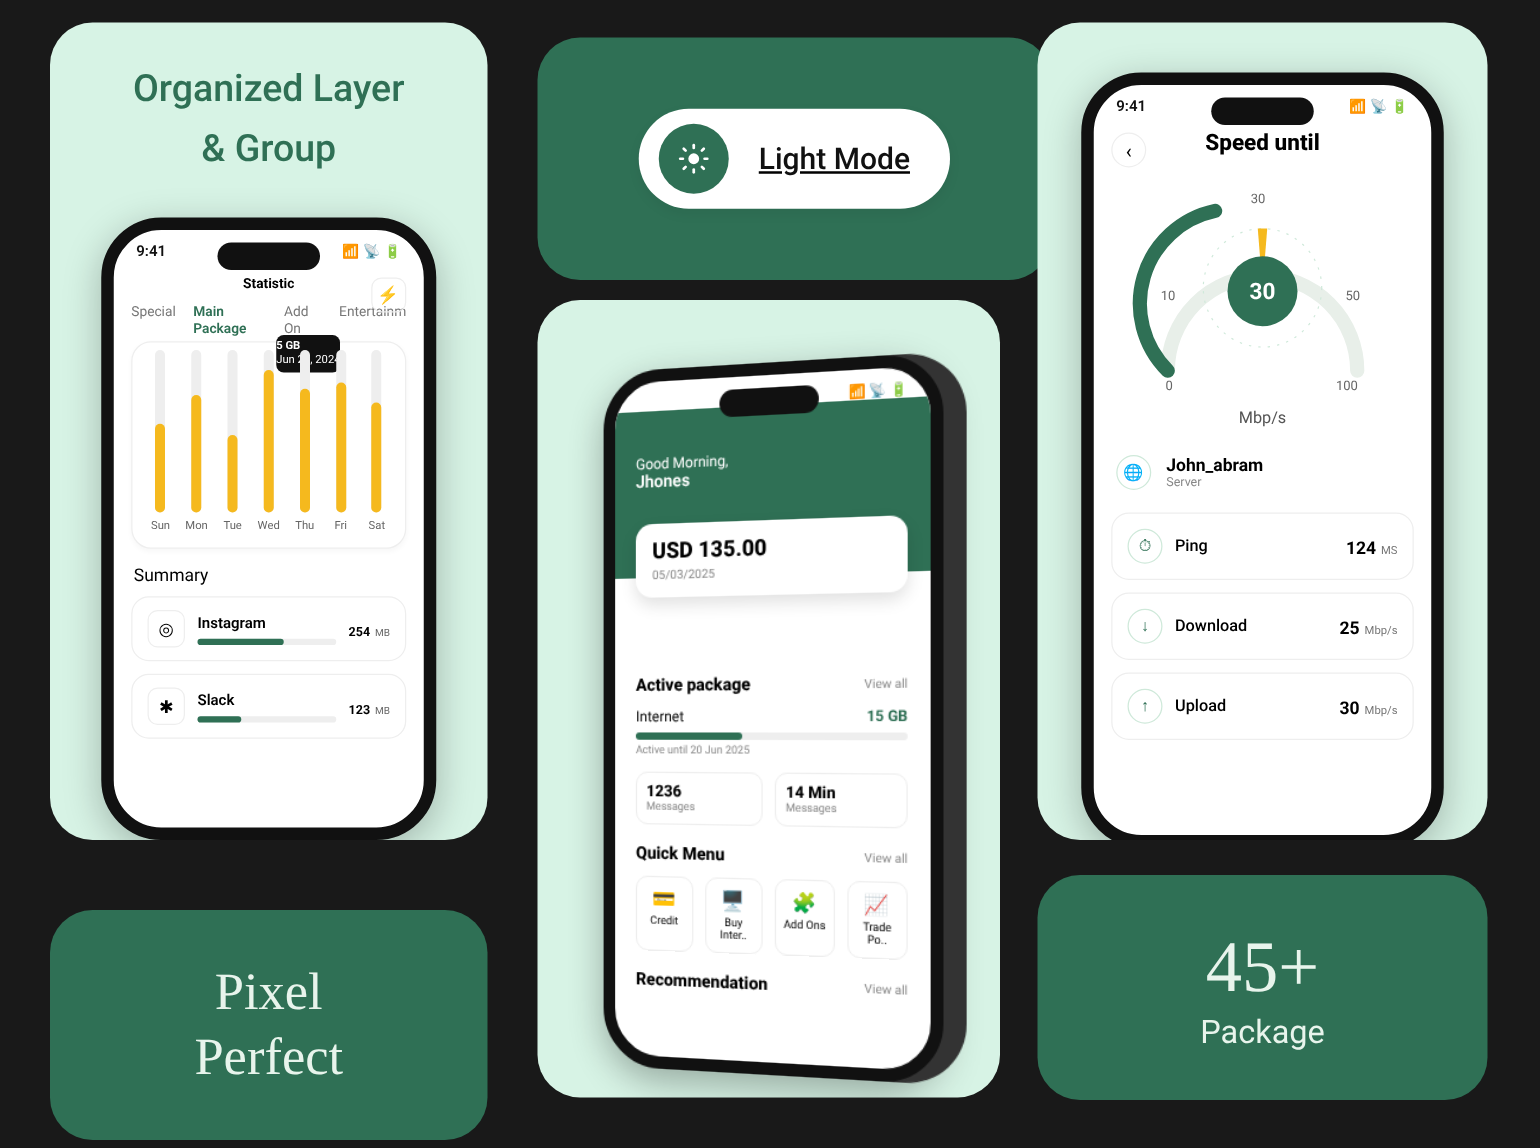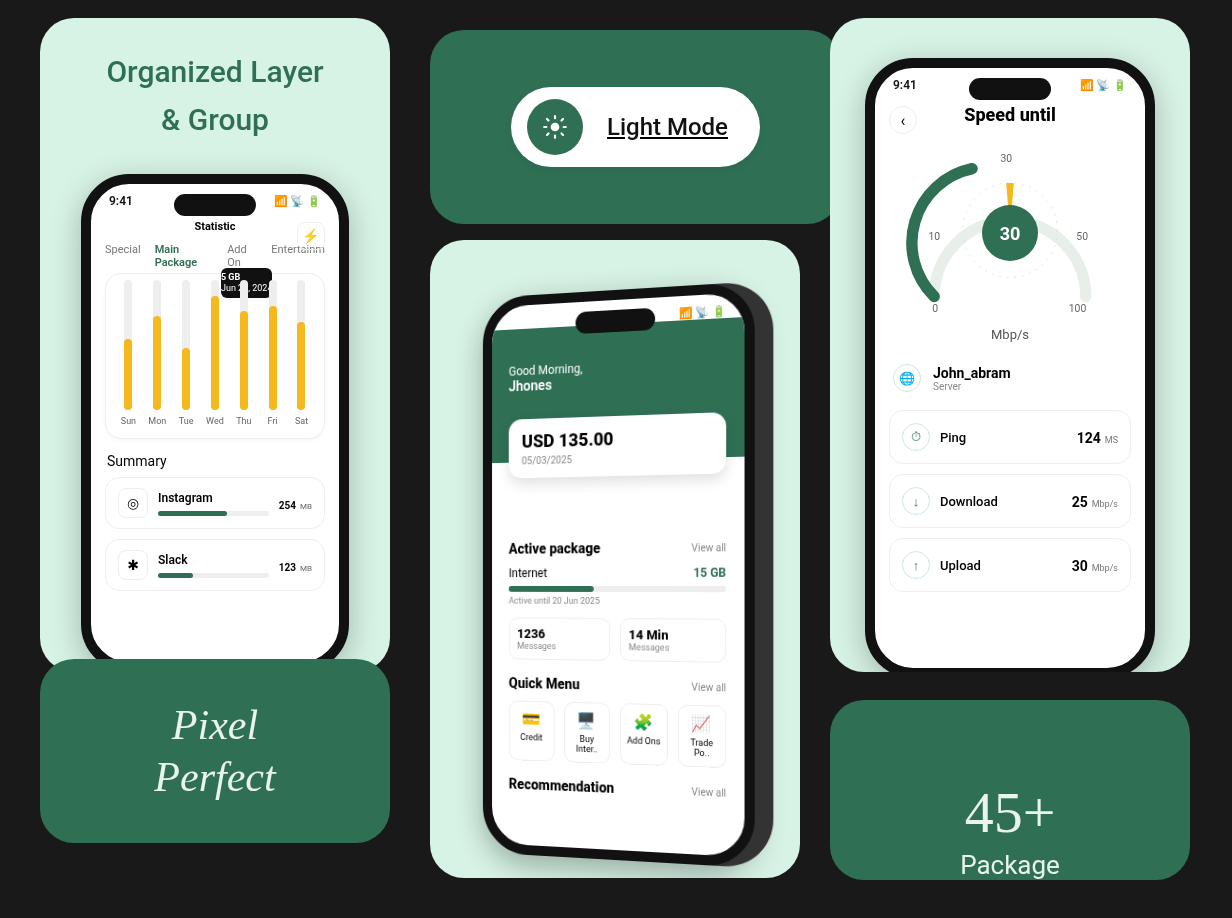--- a/index.html
+++ b/index.html
@@ -24,44 +24,42 @@
   .card-topleft {
     position:absolute; left:40px; top:18px; width:350px; height:654px;
   }
   .card-topleft-inner {
     width: 100%; height:100%; border-radius:34px; background:#d7f3e5;
     display:flex; flex-direction:column; align-items:center;
     overflow:hidden;
     gap:16px;
   }
   .card-bottomleft {
-    position:absolute; left:40px; top:659px; width:350px; height:184px;
+    position:absolute; left:40px; top:728px; width:350px; height:184px;
     color:#e8f4ec;
-    font-style:italic;
   }
   .card-topmid {
     position:absolute; left:430px; top:30px; width:411px; height:194px;
     display:flex; align-items:center; justify-content:center;text-decoration:underline;
   }
   .card-midphone {
     position:absolute; left:430px; top:240px; width:370px; height:638px;
     background:#d7f3e5; border-radius:34px;
     display:flex; justify-content:center;
     overflow:hidden;
   }
   .card-topright {
     position:absolute; left:830px; top:18px; width:360px; height:654px;
     background:#d7f3e5; border-radius:34px;
     display:flex; justify-content:center;
     overflow:hidden;
   }
   .card-bottomright {
     position:absolute; left:830px; top:700px; width:360px; height:180px;
     color:#e8f4ec;
-    justify-content:flex-end;
   }
 
   
   .title-green { color:#2f7055; font-size:30px; font-weight:500; text-align:center; margin-top:30px; line-height:1.6;}
   .pixel-perfect { font-size:42px; font-weight:400; font-family: Georgia, serif; color:#e8f4ec; text-align:center; line-height:1.25;}
   .screens-big { font-size:58px; font-weight:400; font-family: Georgia, serif; color:#e8f4ec;}
   .screens-small { font-size:26px; color:#e8f4ec; margin-top:4px;}
 
   
   .light-pill {

